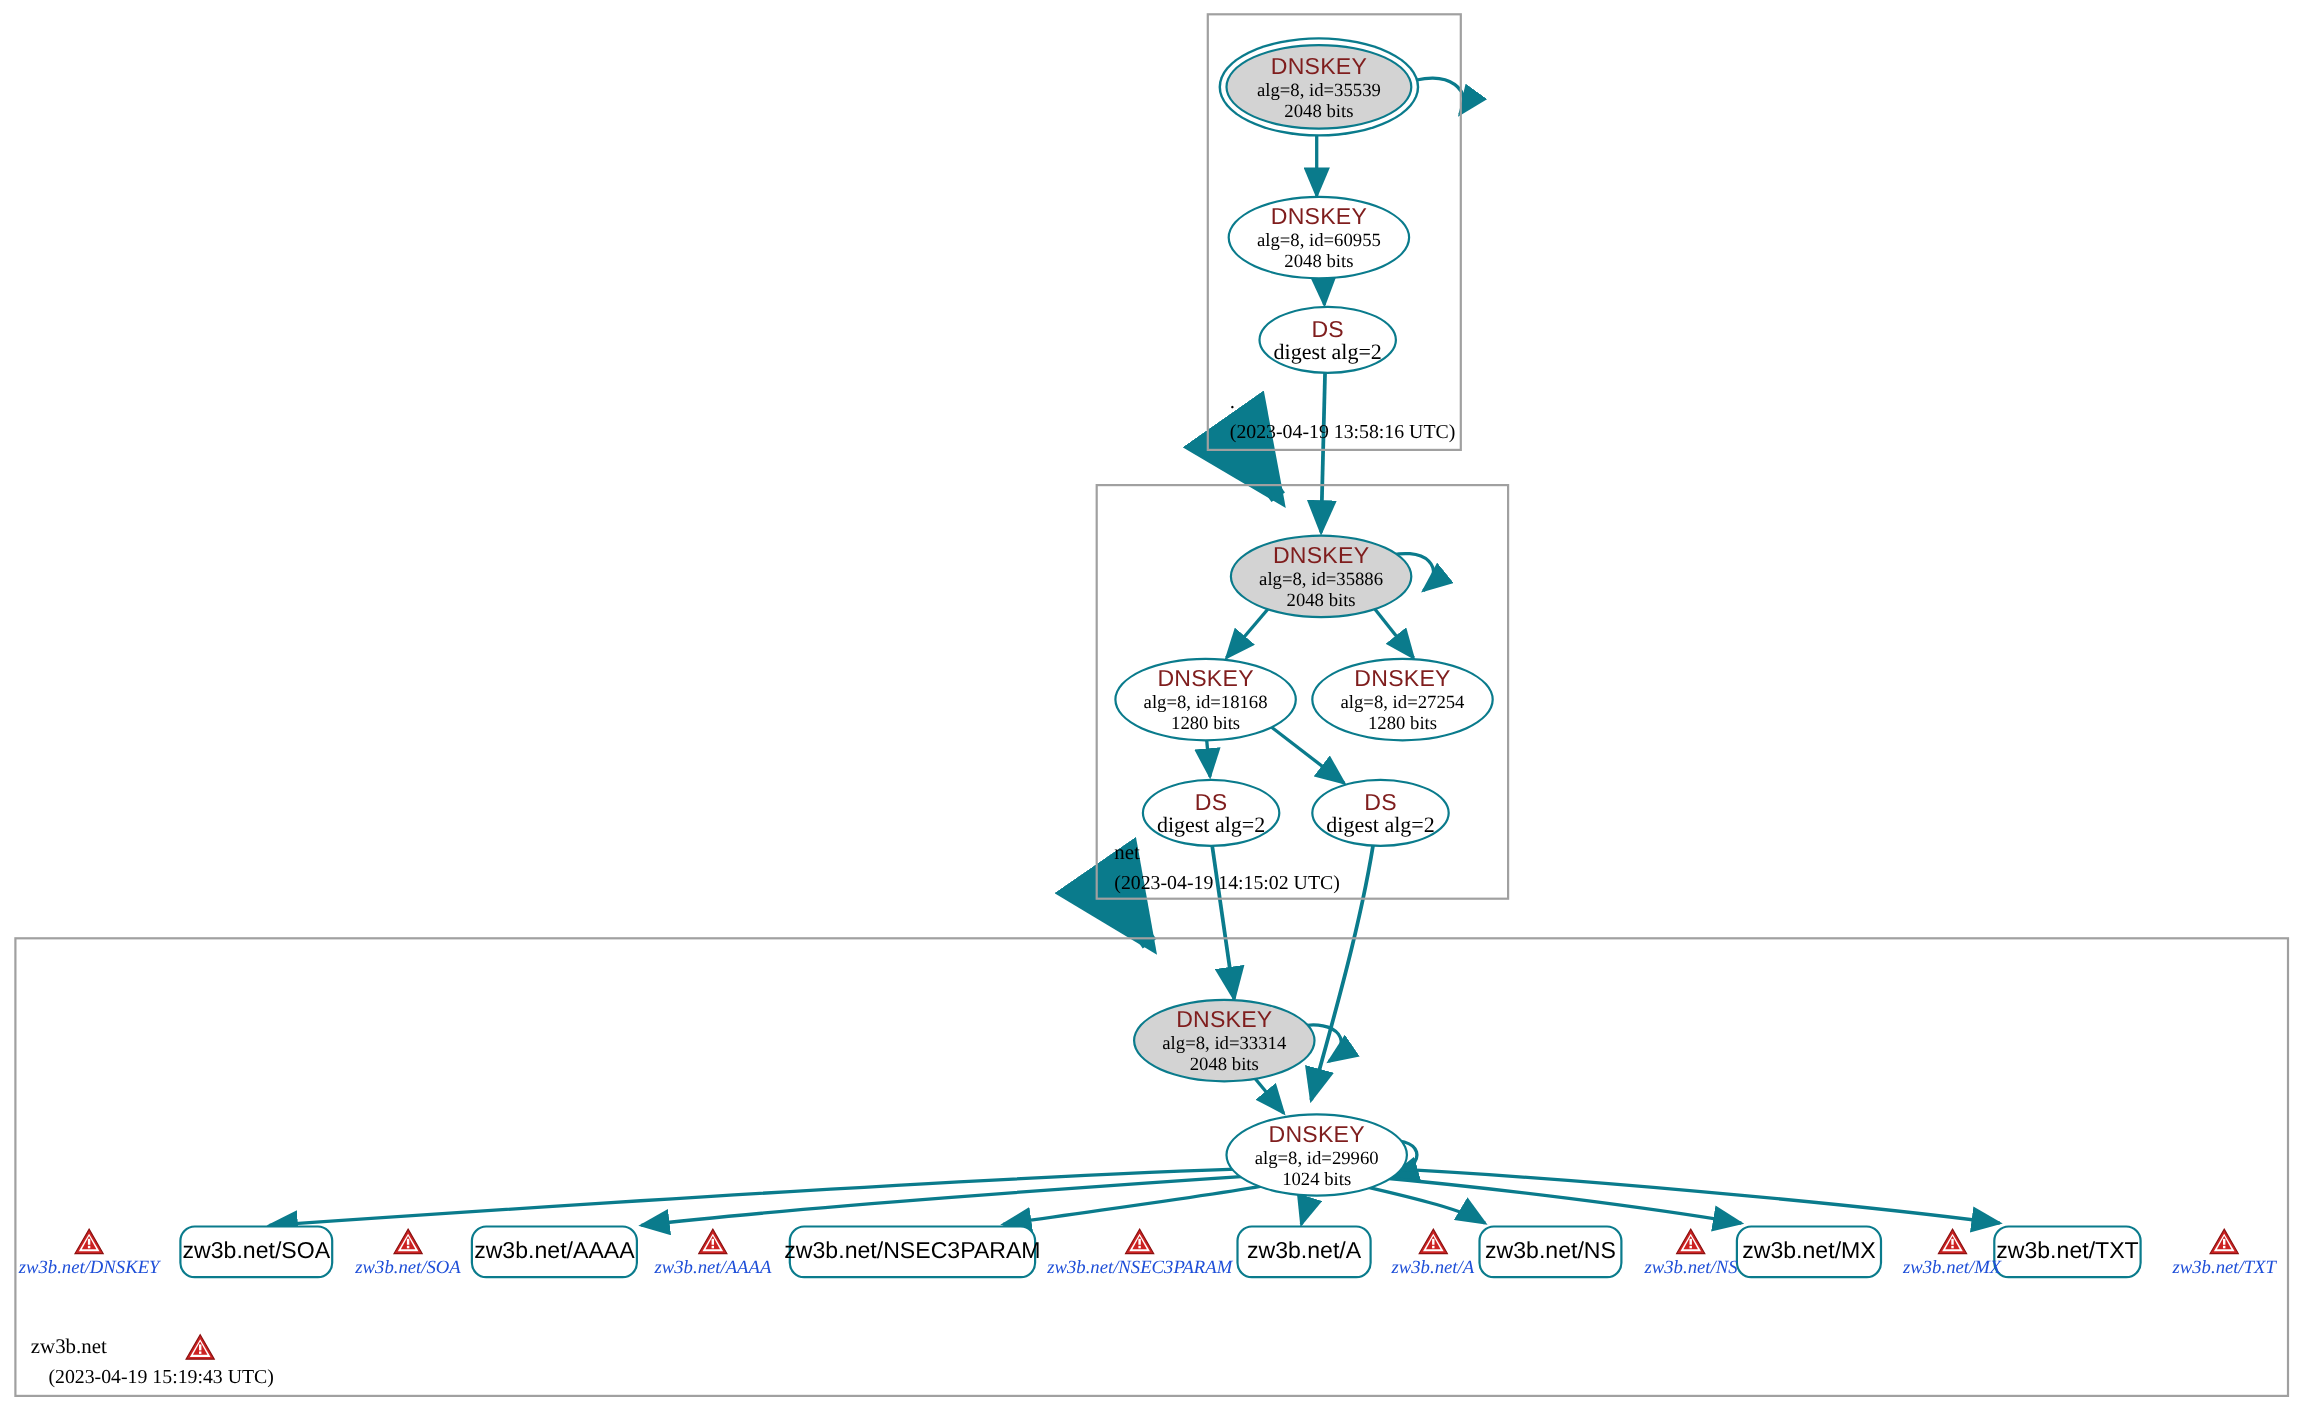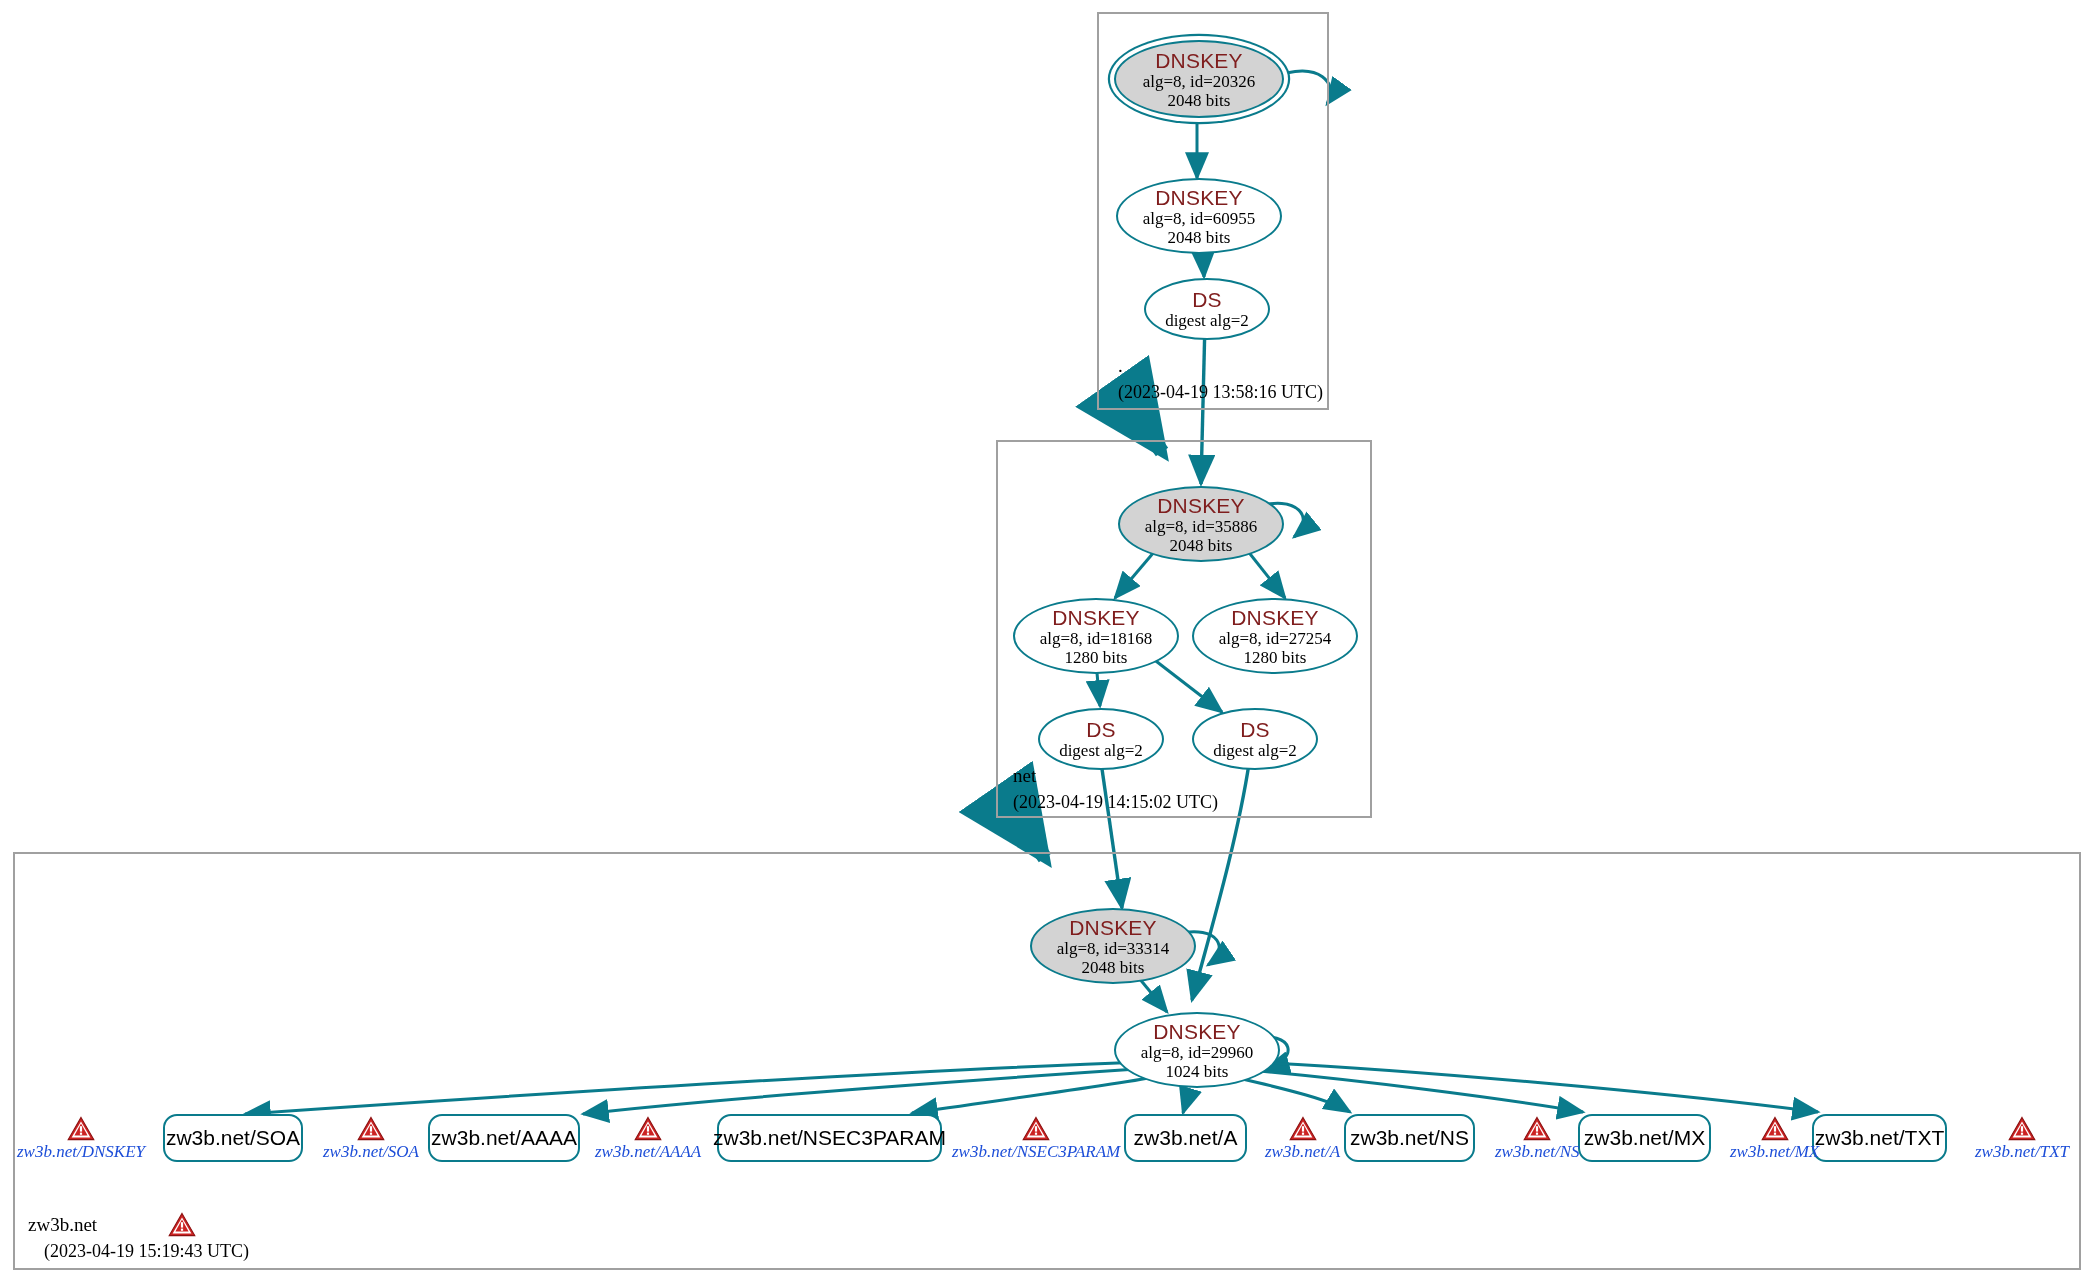--- a/index.html
+++ b/index.html
@@ -77,21 +77,21 @@
     color: #7f1d1d;
     letter-spacing: .2px;
   }
   .node .t2, .node .t3 {
     font-family: "Liberation Serif", serif;
     font-size: 17px;
     line-height: 19px;
     color: #000000;
   }
   .node.ds .t1 { font-size: 21px; }
-  .node.ds .t2 { font-size: 17px; }
+  .node.ds .t2 { font-size: 20px; }
 
   
   .rrset {
     position: absolute;
     display: flex;
     align-items: center;
     justify-content: center;
     border: 2.2px solid #0a7b8c;
     border-radius: 14px;
     background: #ffffff;
@@ -205,21 +205,21 @@
       <path d="M14 1.4 L26.8 23.6 L1.2 23.6 Z" fill="#cc2222" stroke="#8b1111" stroke-width="1.1"></path>
       <path d="M14 5.6 L23.4 21.6 L4.6 21.6 Z" fill="#ffffff"></path>
       <path d="M14 7.6 L20.6 19.6 L7.4 19.6 Z" fill="#cc2222"></path>
       <rect x="12.9" y="10.2" width="2.2" height="5.4" fill="#ffffff"></rect>
       <rect x="12.9" y="16.6" width="2.2" height="2.2" fill="#ffffff"></rect>
     </svg>
   </div>
 
   <div class="node sep" style="left:1114px; top:40px; width:170px; height:78px;">
     <span class="t1">DNSKEY</span>
-    <span class="t2">alg=8, id=20326</span>
+    <span class="t2">alg=8, id=35539</span>
     <span class="t3">2048 bits</span>
   </div>
 
   <div class="node" style="left:1116px; top:178px; width:166px; height:76px;">
     <span class="t1">DNSKEY</span>
     <span class="t2">alg=8, id=60955</span>
     <span class="t3">2048 bits</span>
   </div>
 
   <div class="node ds" style="left:1144px; top:278px; width:126px; height:62px;">

